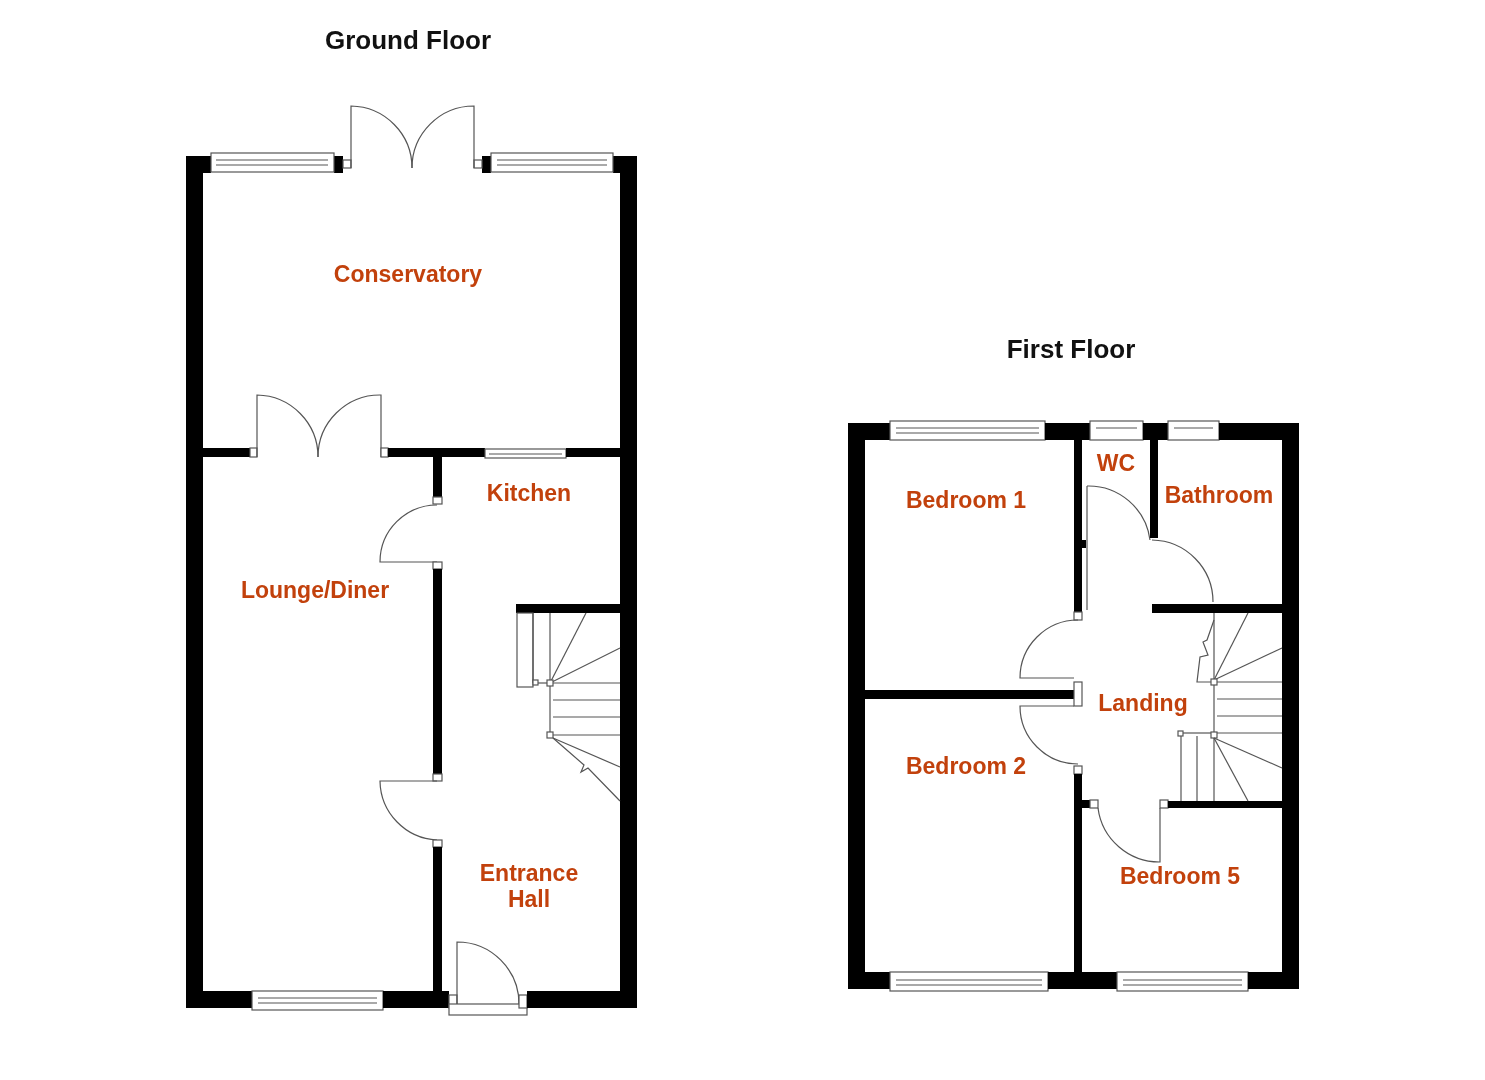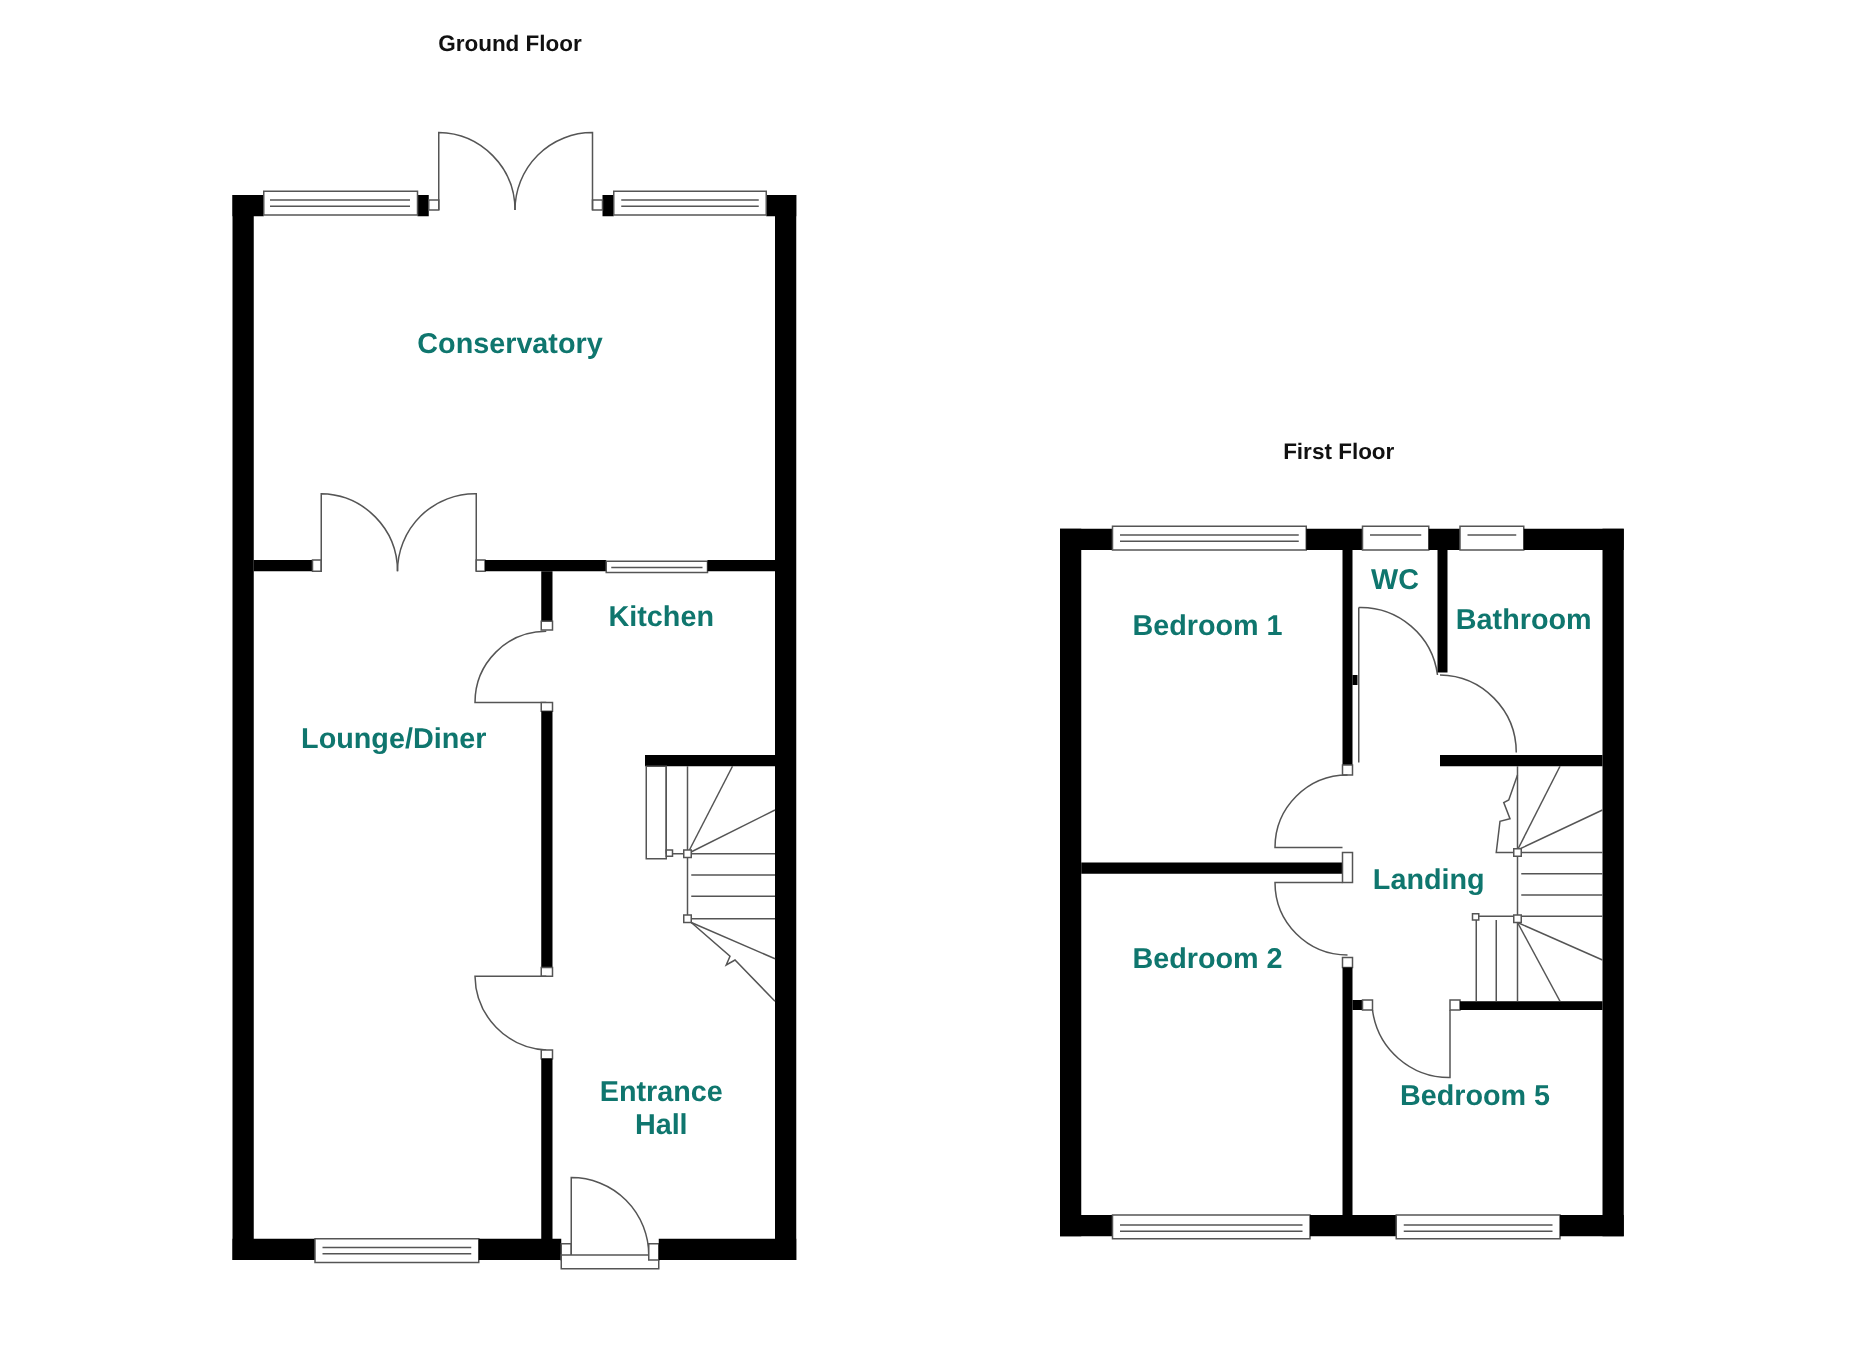--- a/index.html
+++ b/index.html
@@ -1,29 +1,29 @@
 <!DOCTYPE html>
 <html><head>
   <meta charset="utf-8">
   <style>
     html, body { margin:0; padding:0; background:#ffffff; }
     body { width:1485px; height:1080px; position:relative; overflow:hidden; font-family:"Liberation Sans", sans-serif; }
-    .title { position:absolute; font-weight:bold; font-size:18px; color:#111; white-space:nowrap; transform:translateX(-50%); }
-    .room-label { position:absolute; font-weight:bold; font-size:23px; color:#0f766e; white-space:nowrap; transform:translate(-50%,-50%); text-align:center; line-height:26px; }
+    .title { position:absolute; font-weight:bold; font-size:26px; color:#111; white-space:nowrap; transform:translateX(-50%); }
+    .room-label { position:absolute; font-weight:bold; font-size:23px; color:#c2410c; white-space:nowrap; transform:translate(-50%,-50%); text-align:center; line-height:26px; }
     svg { position:absolute; left:0; top:0; }
     .wall { fill:#000; }
     .thin { fill:none; stroke:#555; stroke-width:1.2; }
     .win { fill:#fff; stroke:#555; stroke-width:1.2; }
     .jamb { fill:#fff; stroke:#555; stroke-width:1.2; }
   </style>
 </head>
 <body>
 
 <div class="title" style="left:408px; top:25px;">Ground Floor</div>
-<div class="title" style="left:1071px; top:351px;">First Floor</div>
+<div class="title" style="left:1071px; top:334px;">First Floor</div>
 
 <svg width="1485" height="1080" viewBox="0 0 1485 1080">
 
   <g>
 
     <rect class="wall" x="186" y="156" width="17" height="852"></rect>
     <rect class="wall" x="620" y="156" width="17" height="852"></rect>
 
     <rect class="wall" x="186" y="156" width="25" height="17"></rect>
     <rect class="wall" x="334" y="156" width="9" height="17"></rect>

